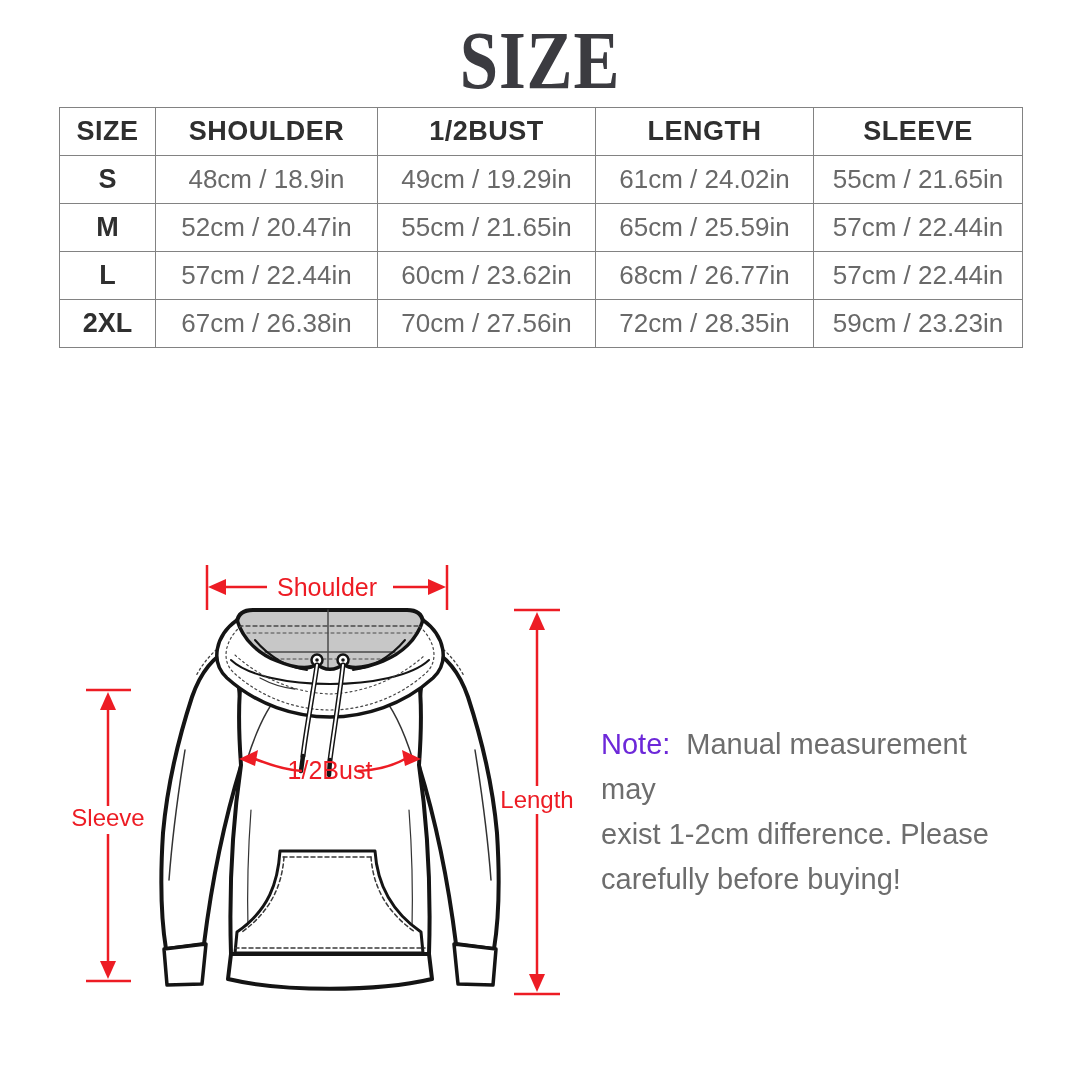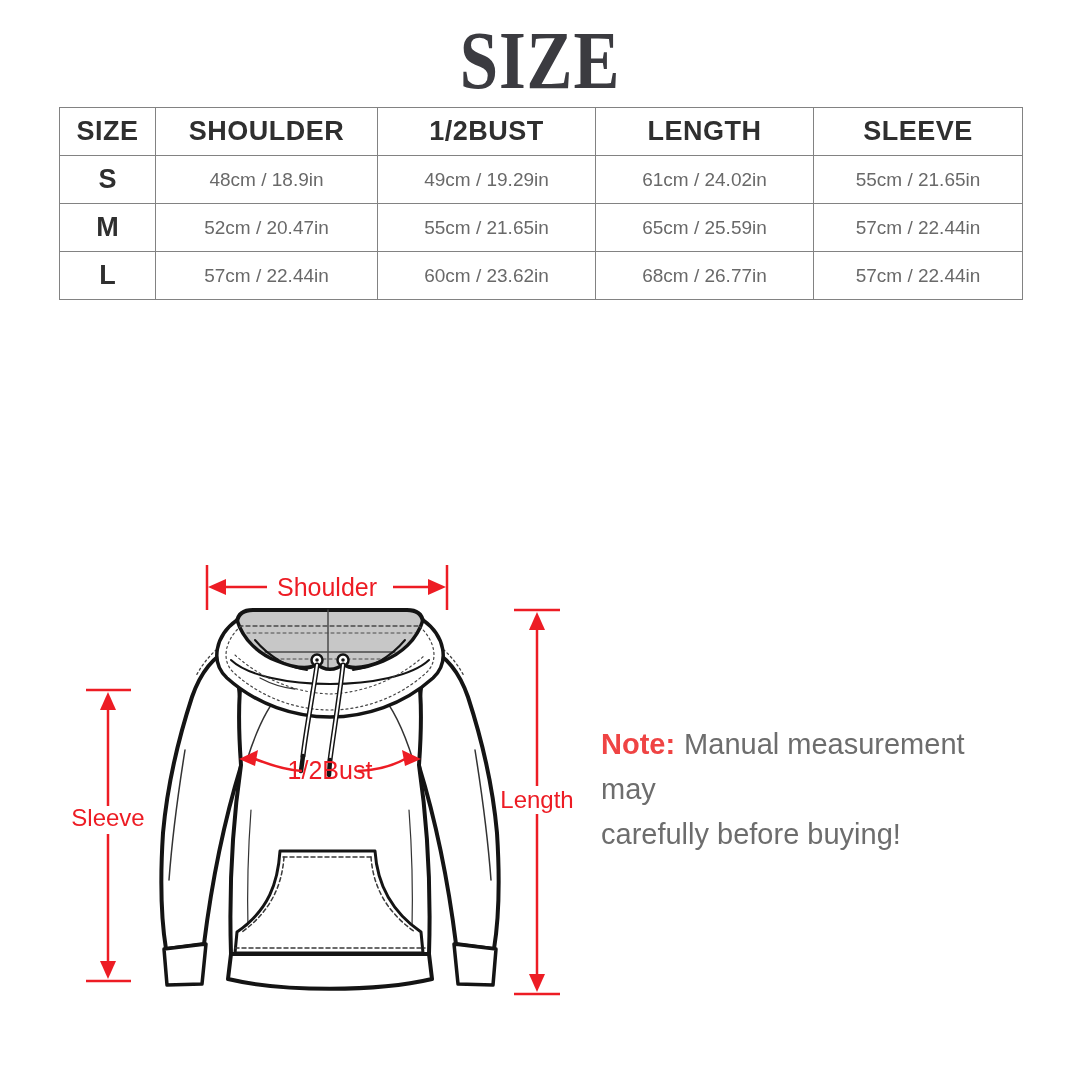--- a/index.html
+++ b/index.html
@@ -14,28 +14,28 @@
   }
   table.size-table{
     position:absolute;left:59px;top:107px;width:963px;
     border-collapse:collapse;table-layout:fixed;
   }
   .size-table th,.size-table td{
     border:1px solid #828282;text-align:center;vertical-align:middle;
     height:47px;padding:0;white-space:nowrap;
   }
   .size-table th{font-size:27px;font-weight:bold;color:#2f2f2f;letter-spacing:.5px;}
-  .size-table td{font-size:19px;color:#696969;}
+  .size-table td{font-size:26px;color:#696969;}
   .size-table td.size-cell{font-size:27px;font-weight:bold;color:#2f2f2f;}
   .diagram{position:absolute;left:55px;top:560px;width:520px;height:450px;}
   .note{
     position:absolute;left:601px;top:722px;width:420px;
     font-size:29px;line-height:45px;color:#6d6d6d;
   }
-  .note .note-label{font-weight:bold;color:#ef4444;margin-right:9px;}
+  .note .note-label{font-weight:normal;color:#6d28d9;margin-right:16px;}
   svg text.red-label{fill:#ed1c24;font-family:"Liberation Sans",sans-serif;}
 </style>
 </head>
 <body>
 
 <div class="title">SIZE</div>
 
 <table class="size-table">
   <colgroup>
     <col style="width:96px">
@@ -68,20 +68,27 @@
       <td>65cm / 25.59in</td>
       <td>57cm / 22.44in</td>
     </tr>
     <tr>
       <td class="size-cell">L</td>
       <td>57cm / 22.44in</td>
       <td>60cm / 23.62in</td>
       <td>68cm / 26.77in</td>
       <td>57cm / 22.44in</td>
     </tr>
+    <tr>
+      <td class="size-cell">2XL</td>
+      <td>67cm / 26.38in</td>
+      <td>70cm / 27.56in</td>
+      <td>72cm / 28.35in</td>
+      <td>59cm / 23.23in</td>
+    </tr>
   </tbody>
 </table>
 
 <svg class="diagram" viewBox="0 0 520 450" xmlns="http://www.w3.org/2000/svg">
 
   <g stroke-linecap="round" stroke-linejoin="round" fill="none">
 
     <path d="M 177,88 C 158,96 145,114 137,137 C 122,183 112,228 108,273
              C 105,320 106,358 111,389 L 149,384 C 157,320 170,258 186,206
              C 190,165 184,120 177,88 Z" fill="#fff" stroke="#141414" stroke-width="4"></path>
@@ -188,14 +195,15 @@
       <line x1="53" y1="274" x2="53" y2="405" stroke-width="2.5"></line>
       <polygon points="53,132 45,150 61,150" stroke="none"></polygon>
       <polygon points="53,419 45,401 61,401" stroke="none"></polygon>
       <text class="red-label" x="53" y="266" font-size="24" text-anchor="middle" stroke="none">Sleeve</text>
     </g>
   </g>
 </svg>
 
 <div class="note">
   <div><span class="note-label">Note:</span><span>Manual measurement may</span></div>
+  <div>exist 1-2cm difference. Please</div>
   <div>carefully before buying!</div>
 </div>
 
 </body></html>

